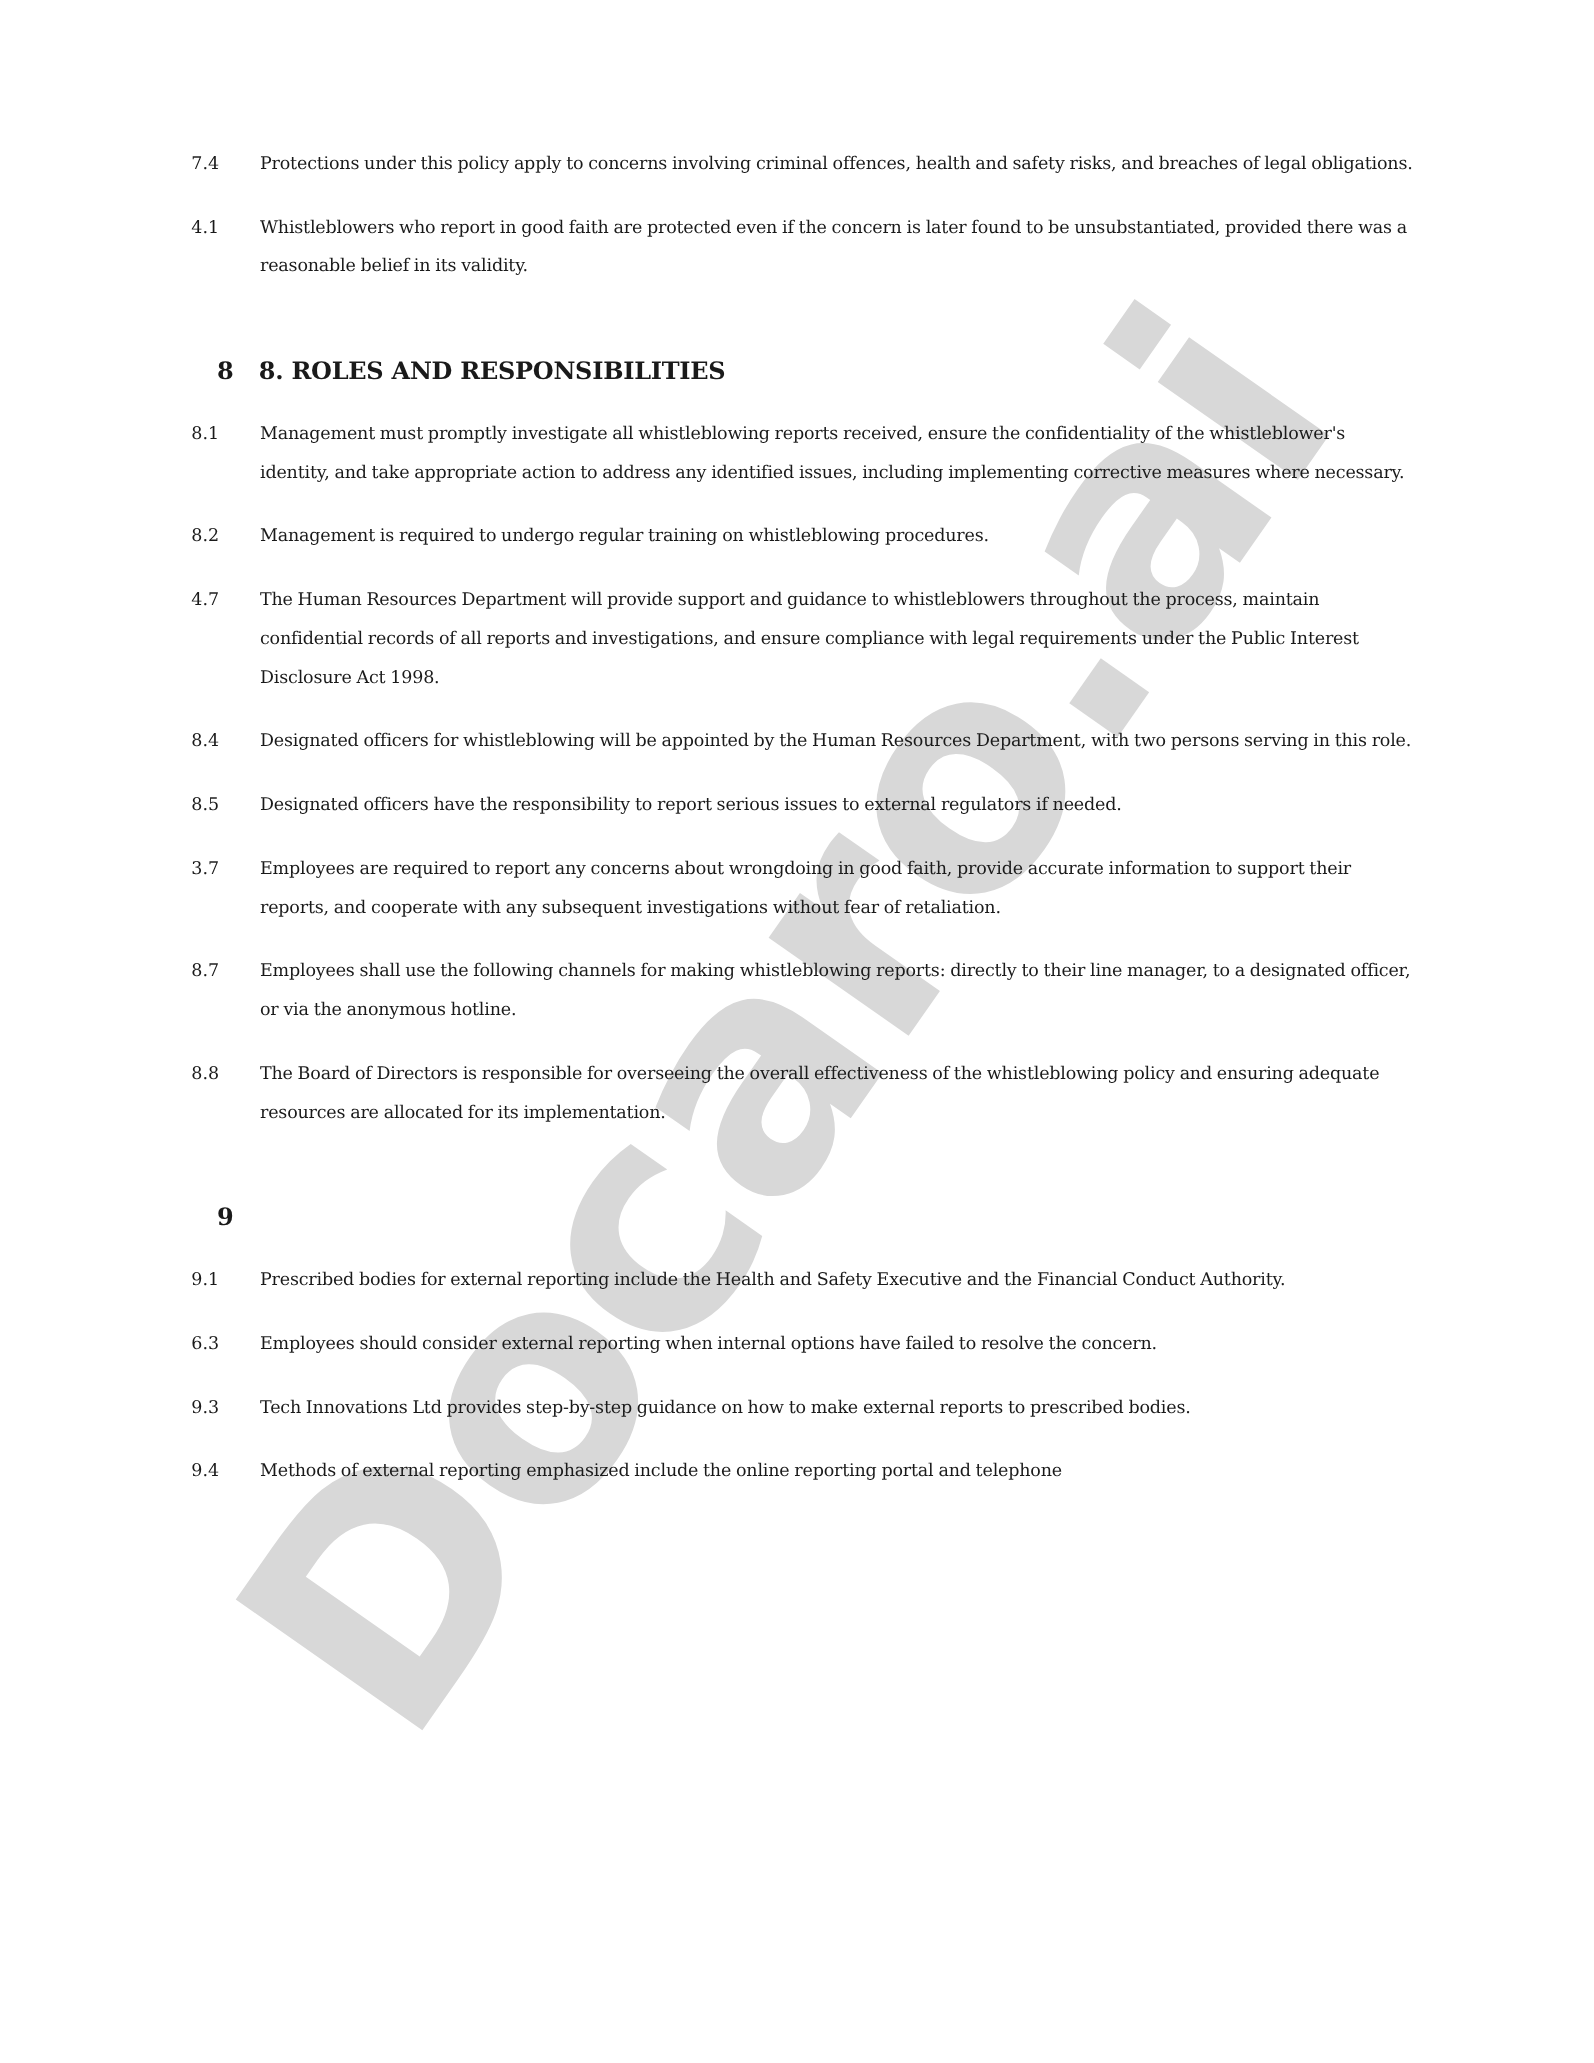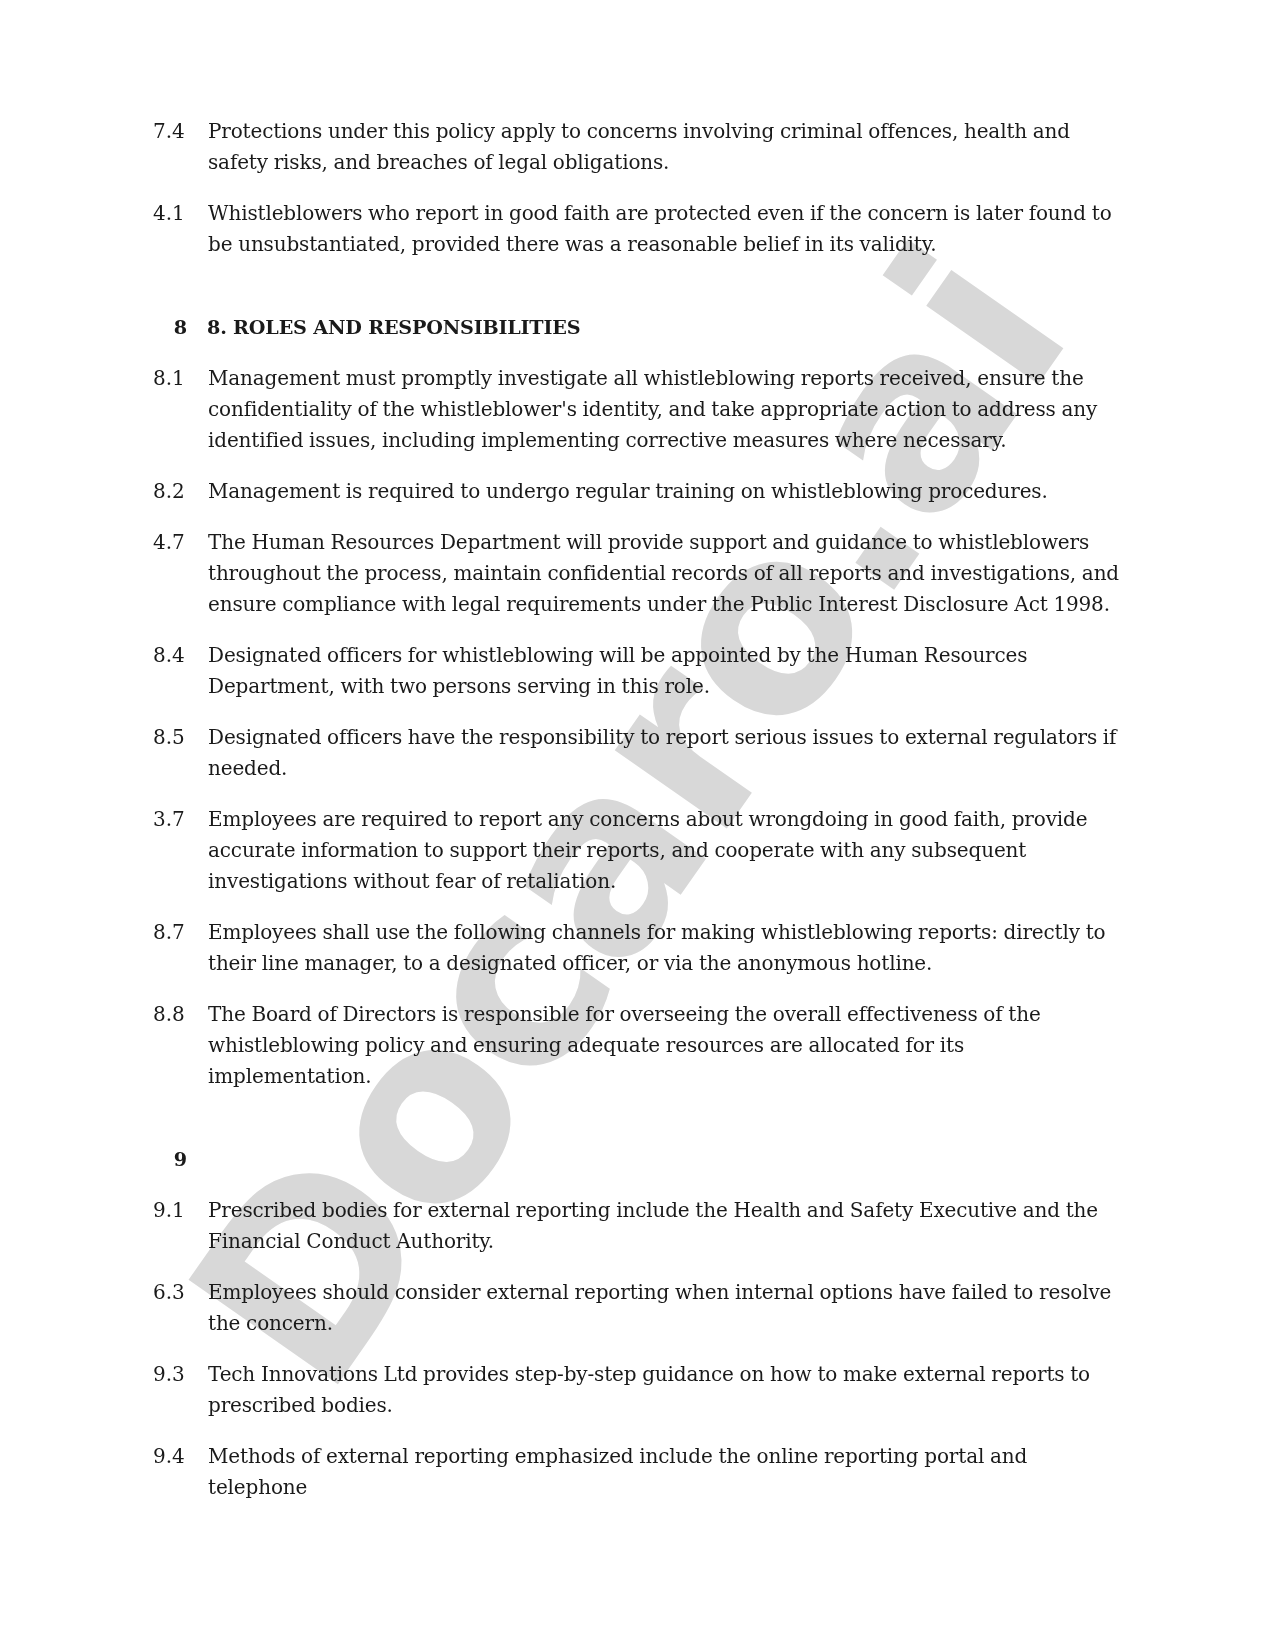--- a/index.html
+++ b/index.html
@@ -40,21 +40,21 @@
   }
   .content {
     position: absolute;
     left: 152px;
     top: 116px;
     width: 980px;
     z-index: 1;
   }
   .clause {
     display: flex;
-    font-size: 20px;
+    font-size: 14px;
     line-height: 31px;
     margin-bottom: 20px;
   }
   .clause .num {
     width: 55px;
     flex: 0 0 55px;
     padding-left: 1px;
   }
   .clause .text {
     flex: 1 1 auto;

